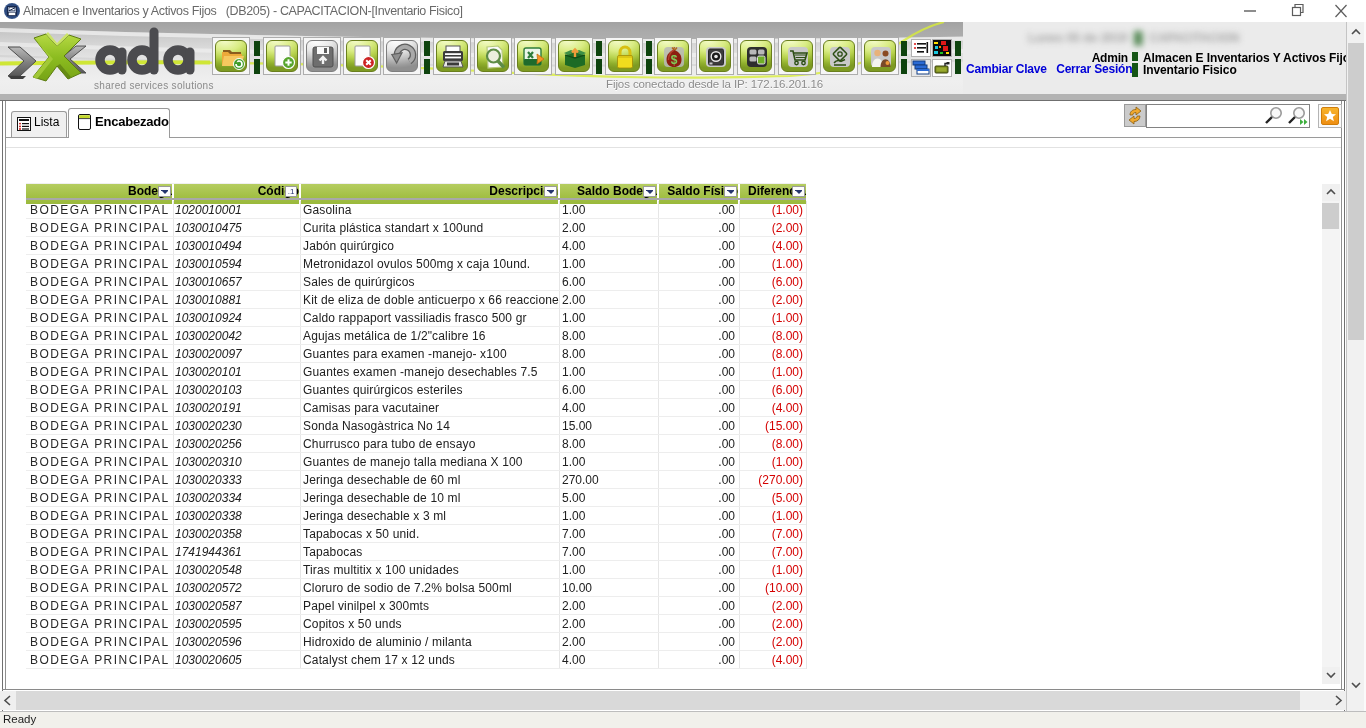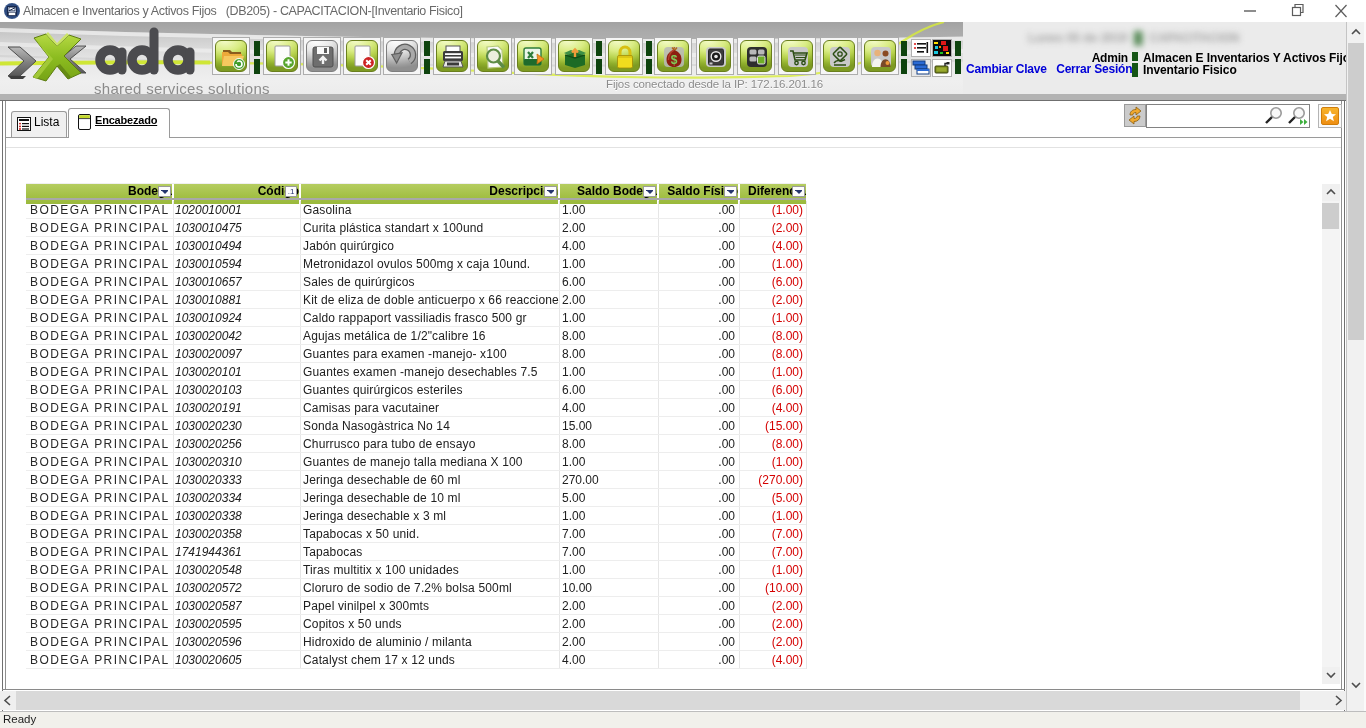--- a/index.html
+++ b/index.html
@@ -96,21 +96,21 @@
   <circle cx="110" cy="38" r="10"></circle>
   <circle cx="142" cy="38" r="10"></circle>
   <circle cx="178" cy="38" r="10"></circle>
  </g>
  <g stroke="#4b4b4f" stroke-linecap="round">
   <line x1="122" y1="30" x2="122" y2="48" stroke-width="9"></line>
   <line x1="154" y1="10" x2="154" y2="48" stroke-width="9"></line>
   <line x1="190" y1="30" x2="190" y2="48" stroke-width="9"></line>
  </g>
 </svg>
-<div style="position:absolute;left:94px;top:58px;font-size:15px;letter-spacing:0.3px;color:#8b8b8b;white-space:nowrap;">shared services solutions</div>
+<div style="position:absolute;left:94px;top:58px;font-size:10px;letter-spacing:0.3px;color:#8b8b8b;white-space:nowrap;">shared services solutions</div>
 
 <div class="btnf" style="left:212px">
       <div class="btn bg-green">
         <svg style="position:absolute;left:2px;top:2px" width="28" height="28" viewBox="0 0 28 28">
 <path d="M5 7 L12 7 L14 9 L23 9 L23 11 L5 11 Z" fill="#8a5d1d"></path>
 <path d="M4 9 L10 9 L12 11 L24 11 L24 23 L4 23 Z" fill="#eda93a"></path>
 <path d="M6 13 L26 13 L23 23 L4 23 Z" fill="#f6c85f"></path>
 <circle cx="21" cy="21" r="5.5" fill="#3f9c28" stroke="#fff" stroke-width="1"></circle>
 <path d="M21 18 a3 3 0 1 1 -3 3" fill="none" stroke="#fff" stroke-width="1.6"></path>
 <path d="M20.6 16.4 L21 19 L18.4 19.2 Z" fill="#fff"></path>
@@ -372,21 +372,21 @@
     <rect x="5" y="8.8" width="7" height="1.2" fill="#111"></rect>
     <rect x="5" y="11.4" width="7" height="1.2" fill="#111"></rect>
 </svg>
 <div class="abs" style="left:34px;top:115px;font-size:12px;color:#000;">Lista</div>
 <div class="abs" style="left:68px;top:108px;width:102px;height:30px;background:#ffffff;border:1px solid #9a9a9a;border-bottom:none;border-radius:3px 3px 0 0;box-sizing:border-box;"></div>
 <svg class="abs" style="left:78px;top:114px" width="13" height="16" viewBox="0 0 13 16">
  <rect x="0.5" y="0.5" width="12" height="15" rx="1.5" fill="#fff" stroke="#111"></rect>
  <rect x="1.2" y="1.2" width="10.6" height="3" fill="#c3d82a"></rect>
  <line x1="0.5" y1="4.6" x2="12.5" y2="4.6" stroke="#111" stroke-width="0.8"></line>
 </svg>
-<div class="abs" style="left:95px;top:114px;font-size:11px;letter-spacing:-0.2px;font-weight:bold;color:#000;text-decoration:underline;">Encabezado</div>
+<div class="abs" style="left:95px;top:114px;font-size:13px;letter-spacing:-0.2px;font-weight:bold;color:#000;">Encabezado</div>
 <div class="abs" style="left:6px;top:147px;width:1335px;height:1px;background:#e2e2e2;"></div>
 
 <div class="abs" style="left:1124px;top:104px;width:22px;height:23px;background:#cbcbcb;border:1px solid #9a9a9a;box-sizing:border-box;"></div>
 <svg class="abs" style="left:1126px;top:106px" width="18" height="19" viewBox="0 0 18 19">
  <path d="M4 9 C4 5.5 6.5 3.5 10 3.5 L10 1 L15 5 L10 9 L10 6.5 C8 6.5 6.8 7.5 6.8 9 Z" fill="#f0a92e" stroke="#8a5d10" stroke-width="0.8"></path>
  <path d="M14 10 C14 13.5 11.5 15.5 8 15.5 L8 18 L3 14 L8 10 L8 12.5 C10 12.5 11.2 11.5 11.2 10 Z" fill="#f0a92e" stroke="#8a5d10" stroke-width="0.8"></path>
 </svg>
 <div class="abs" style="left:1146px;top:104px;width:164px;height:24px;background:#fff;border:1px solid #828282;box-sizing:border-box;"></div>
 <svg class="abs" style="left:1263px;top:106px" width="22" height="20" viewBox="0 0 22 20">
  <line x1="3" y1="17" x2="10" y2="10" stroke="#222" stroke-width="2.4"></line>

